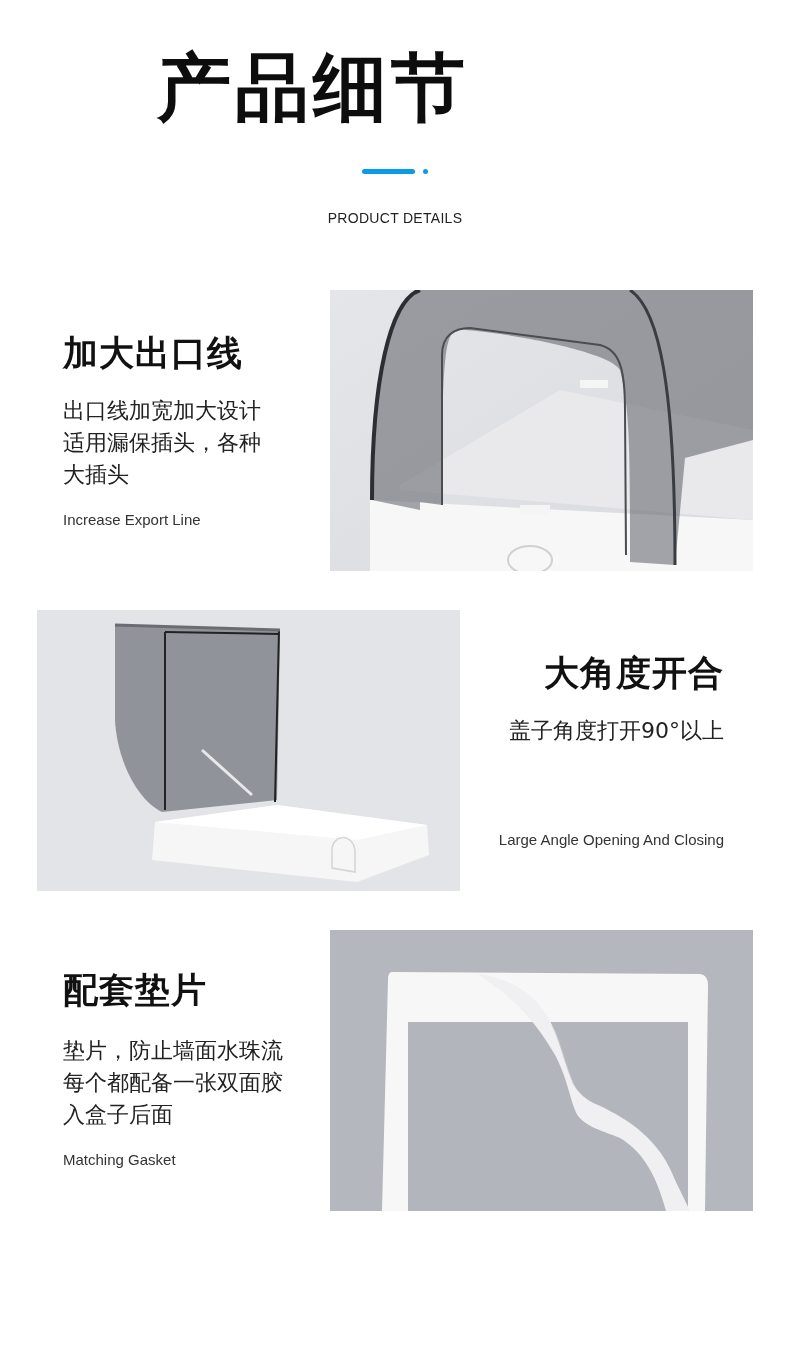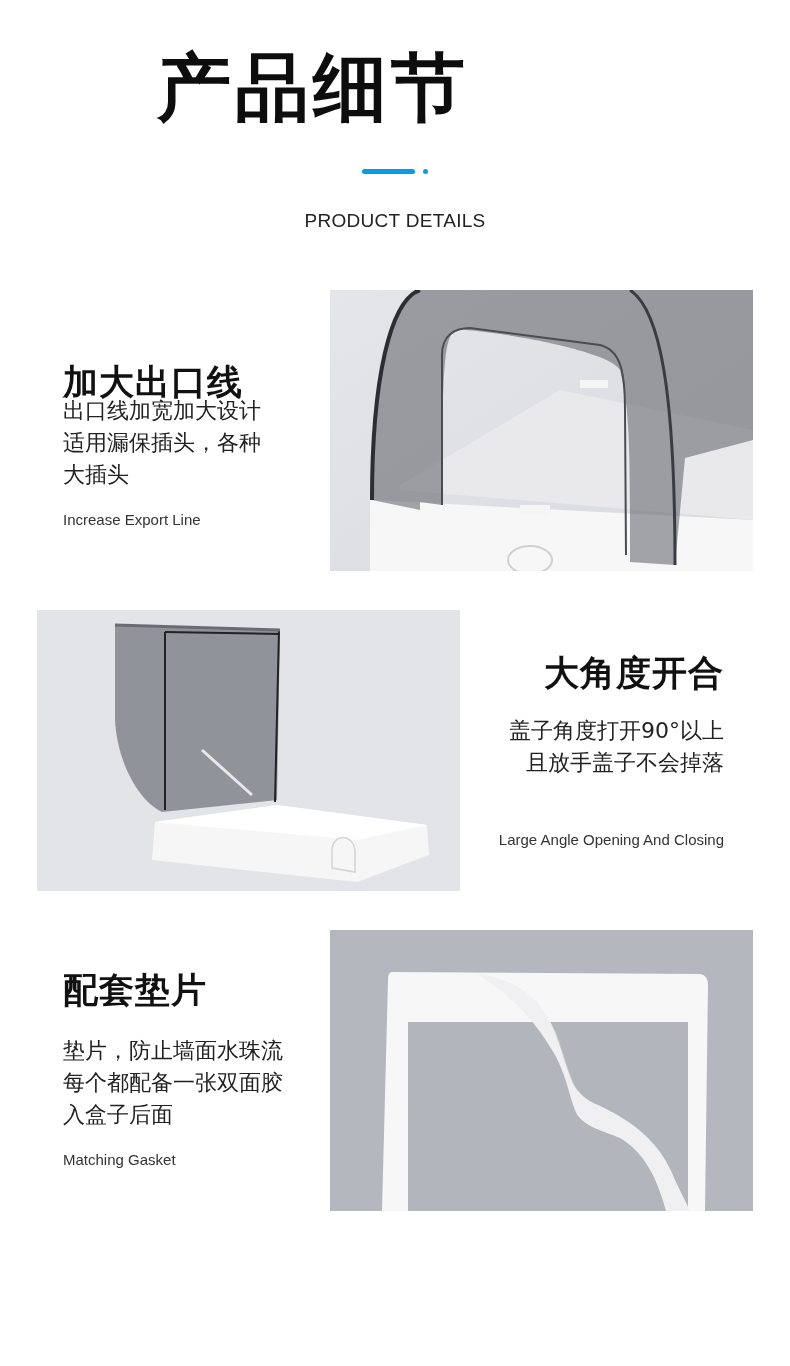--- a/index.html
+++ b/index.html
@@ -8,40 +8,40 @@
 
   .header-title {
     position: absolute; left: 0; top: 42px; width: 626px; text-align: center;
     font-size: 74px; font-weight: 900; letter-spacing: 4px; color: #0d0d0d; line-height: 90px;
   }
   .accent { position: absolute; top: 169px; height: 5px; border-radius: 3px; }
   .accent-line { left: 362px; width: 53px; }
   .accent-dot { left: 423px; width: 5px; }
   .header-sub {
     position: absolute; left: 0; top: 210px; width: 790px; text-align: center;
-    font-family: "Liberation Sans", sans-serif; font-size: 19px; color: #222; letter-spacing: 0.3px;
+    font-family: "Liberation Sans", sans-serif; font-size: 14px; color: #222; letter-spacing: 0.3px;
   }
 
   .section-title { position: absolute; font-size: 35px; font-weight: 700; color: #111; line-height: 44px; letter-spacing: 1px; }
   .section-desc { position: absolute; font-size: 22px; color: #222; line-height: 32px; }
   .section-en { position: absolute; font-family: "Liberation Sans", sans-serif; font-size: 15px; color: #333; }
   .right-align { text-align: right; }
 
   .photo { position: absolute; overflow: hidden; }
   .photo svg { width: 100%; height: 100%; display: block; }
 </style>
 </head>
 <body>
 
 <div class="header-title">产品细节</div>
 <div class="accent accent-line" style="background:#0a9be6"></div>
 <div class="accent accent-dot" style="background:#0a9be6"></div>
 <div class="header-sub">PRODUCT DETAILS</div>
 
-<div class="section-title" style="left:63px; top:331px;margin-top:29px;">加大出口线</div>
+<div class="section-title" style="left:63px; top:331px;">加大出口线</div>
 <div class="section-desc" style="left:63px; top:395px;">
   <div>出口线加宽加大设计</div>
   <div>适用漏保插头，各种</div>
   <div>大插头</div>
 </div>
 <div class="section-en" style="left:63px; top:511px;">Increase Export Line</div>
 
 <div class="photo" style="left:330px; top:290px; width:423px; height:281px;">
   <svg viewBox="0 0 423 281" preserveAspectRatio="none">
     <defs>
@@ -79,21 +79,20 @@
     <path d="M242 20 L238 192" stroke="#222" stroke-width="2"></path>
     <path d="M128 22 L242 24" stroke="#222" stroke-width="2"></path>
     <path d="M78 15 L243 20" stroke="#6a6c72" stroke-width="3"></path>
     <path d="M165 140 L215 185" stroke="#e8e8ea" stroke-width="3"></path>
   </svg>
 </div>
 
 <div class="section-title right-align" style="right:66px; top:651px;">大角度开合</div>
 <div class="section-desc right-align" style="right:66px; top:715px;">
   <div>盖子角度打开90°以上</div>
-  <div>且放手盖子不会掉落</div>
 </div>
 <div class="section-en right-align" style="right:66px; top:831px;">Large Angle Opening And Closing</div>
 
 <div class="section-title" style="left:63px; top:968px;">配套垫片</div>
 <div class="section-desc" style="left:63px; top:1035px;">
   <div>垫片，防止墙面水珠流</div>
   <div>每个都配备一张双面胶</div>
   <div>入盒子后面</div>
 </div>
 <div class="section-en" style="left:63px; top:1151px;">Matching Gasket</div>

